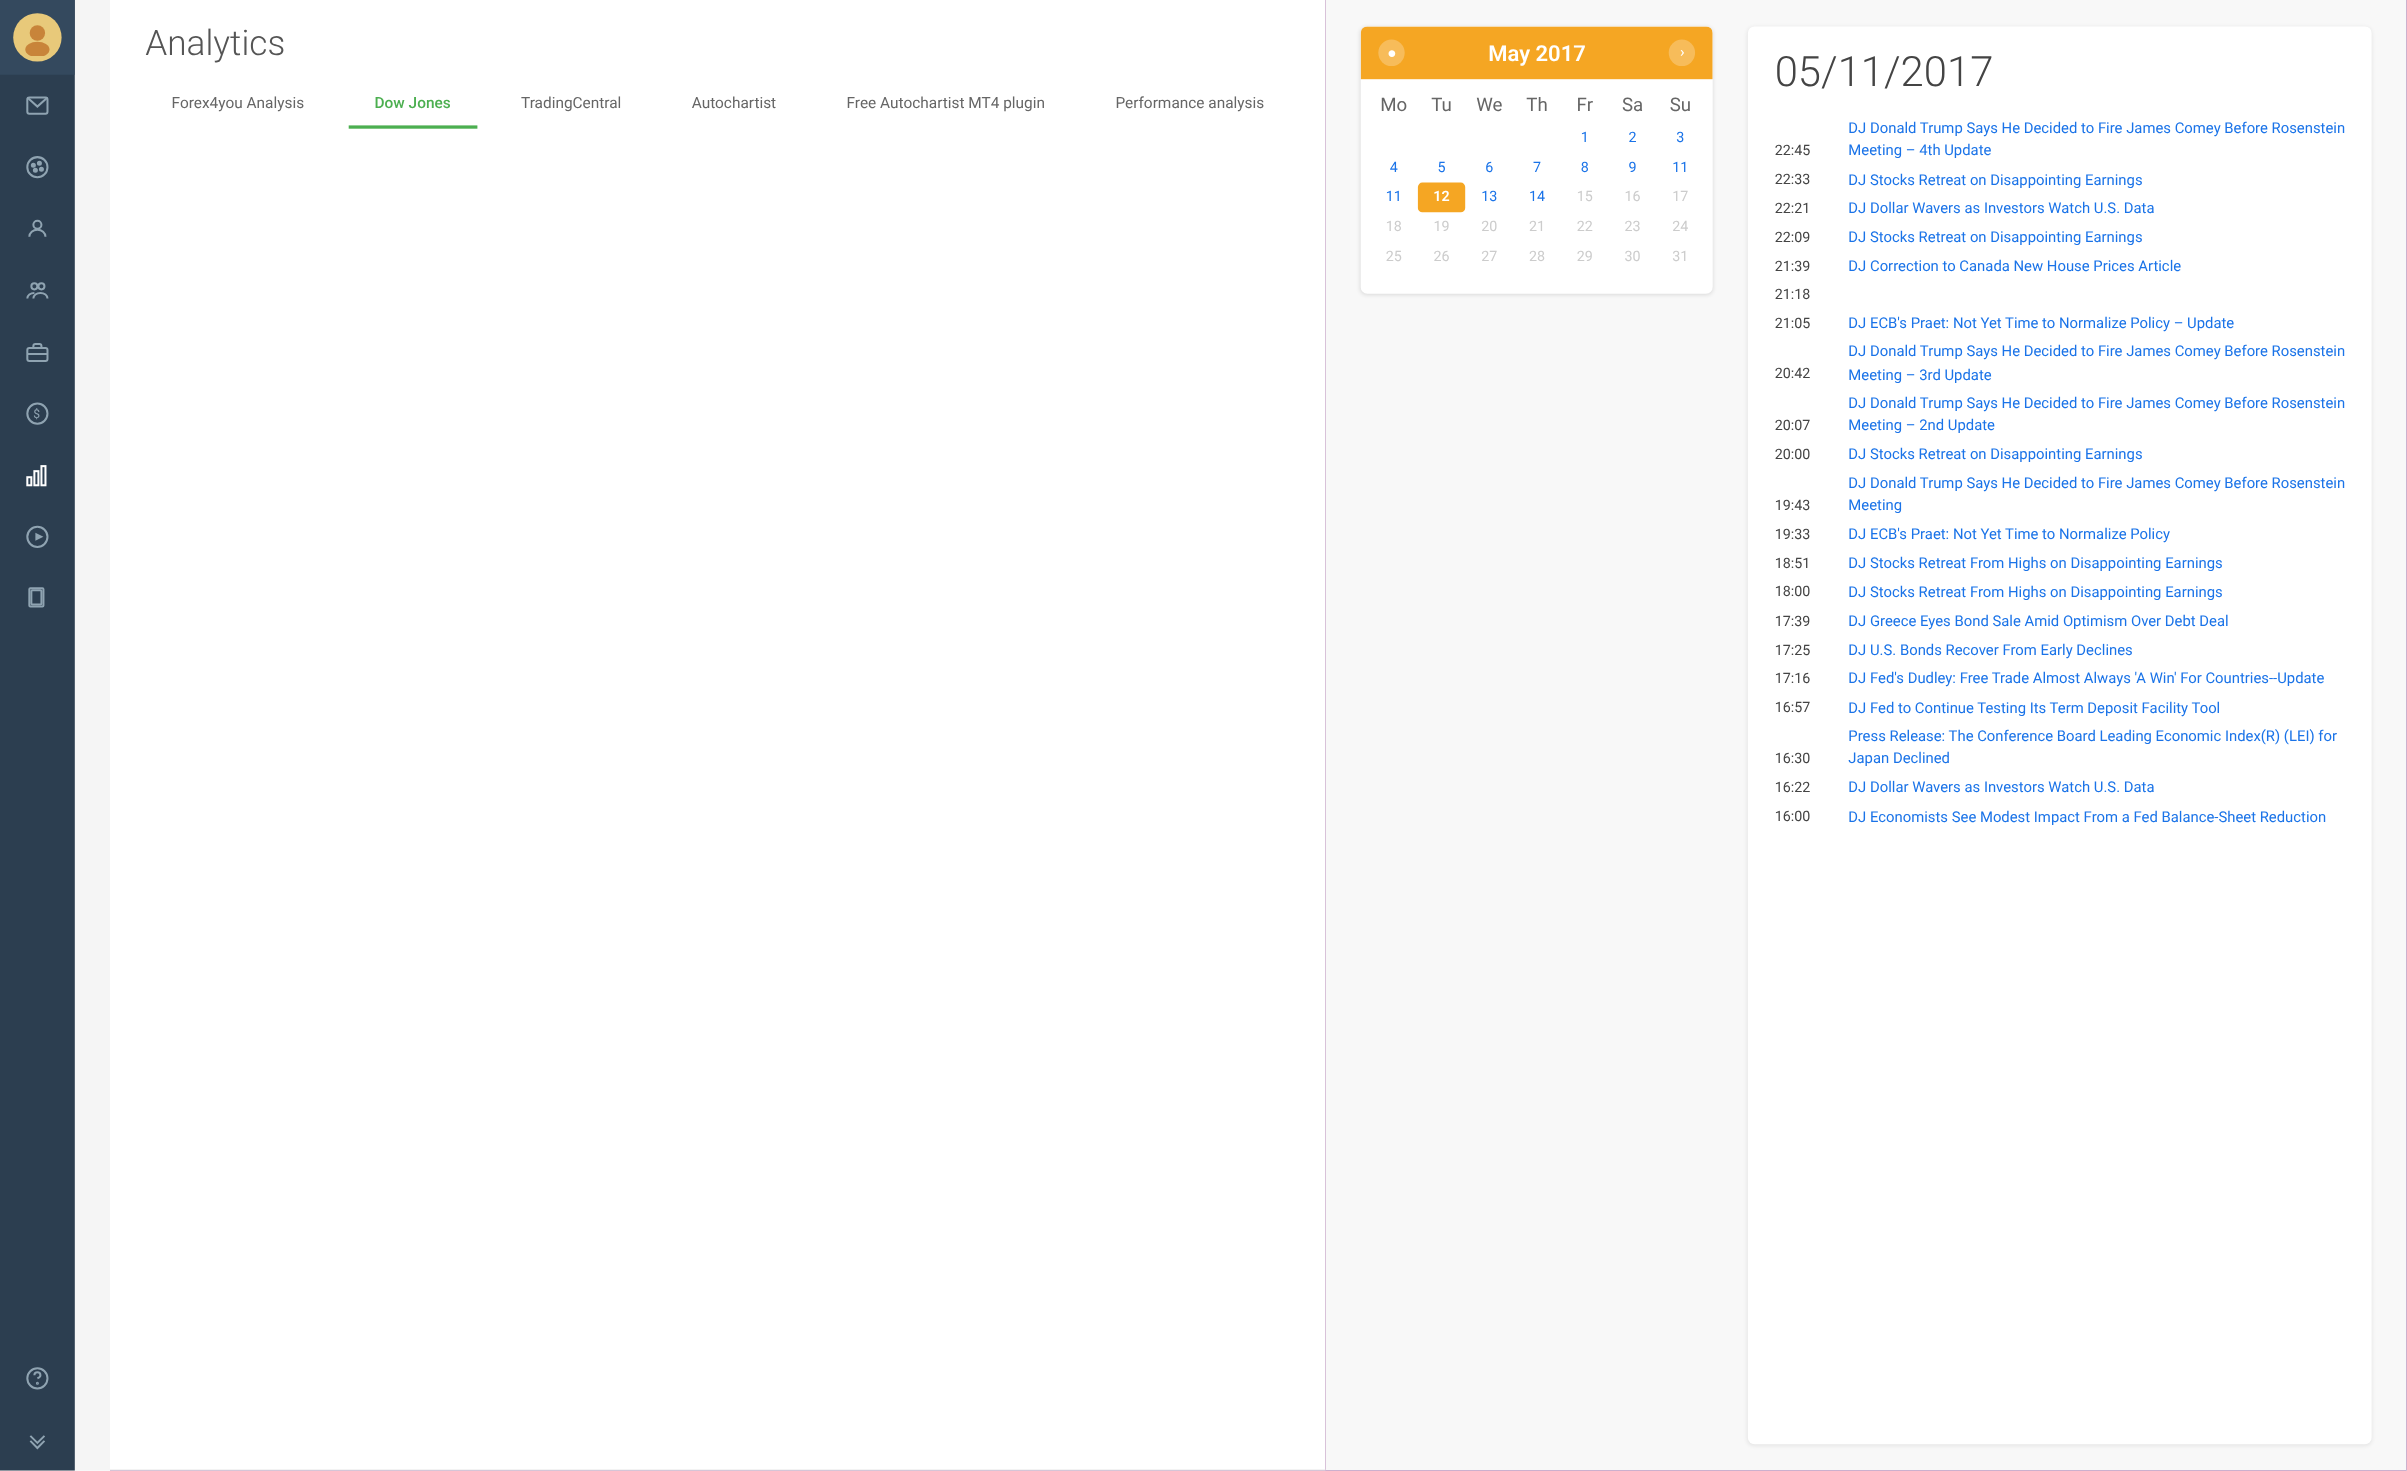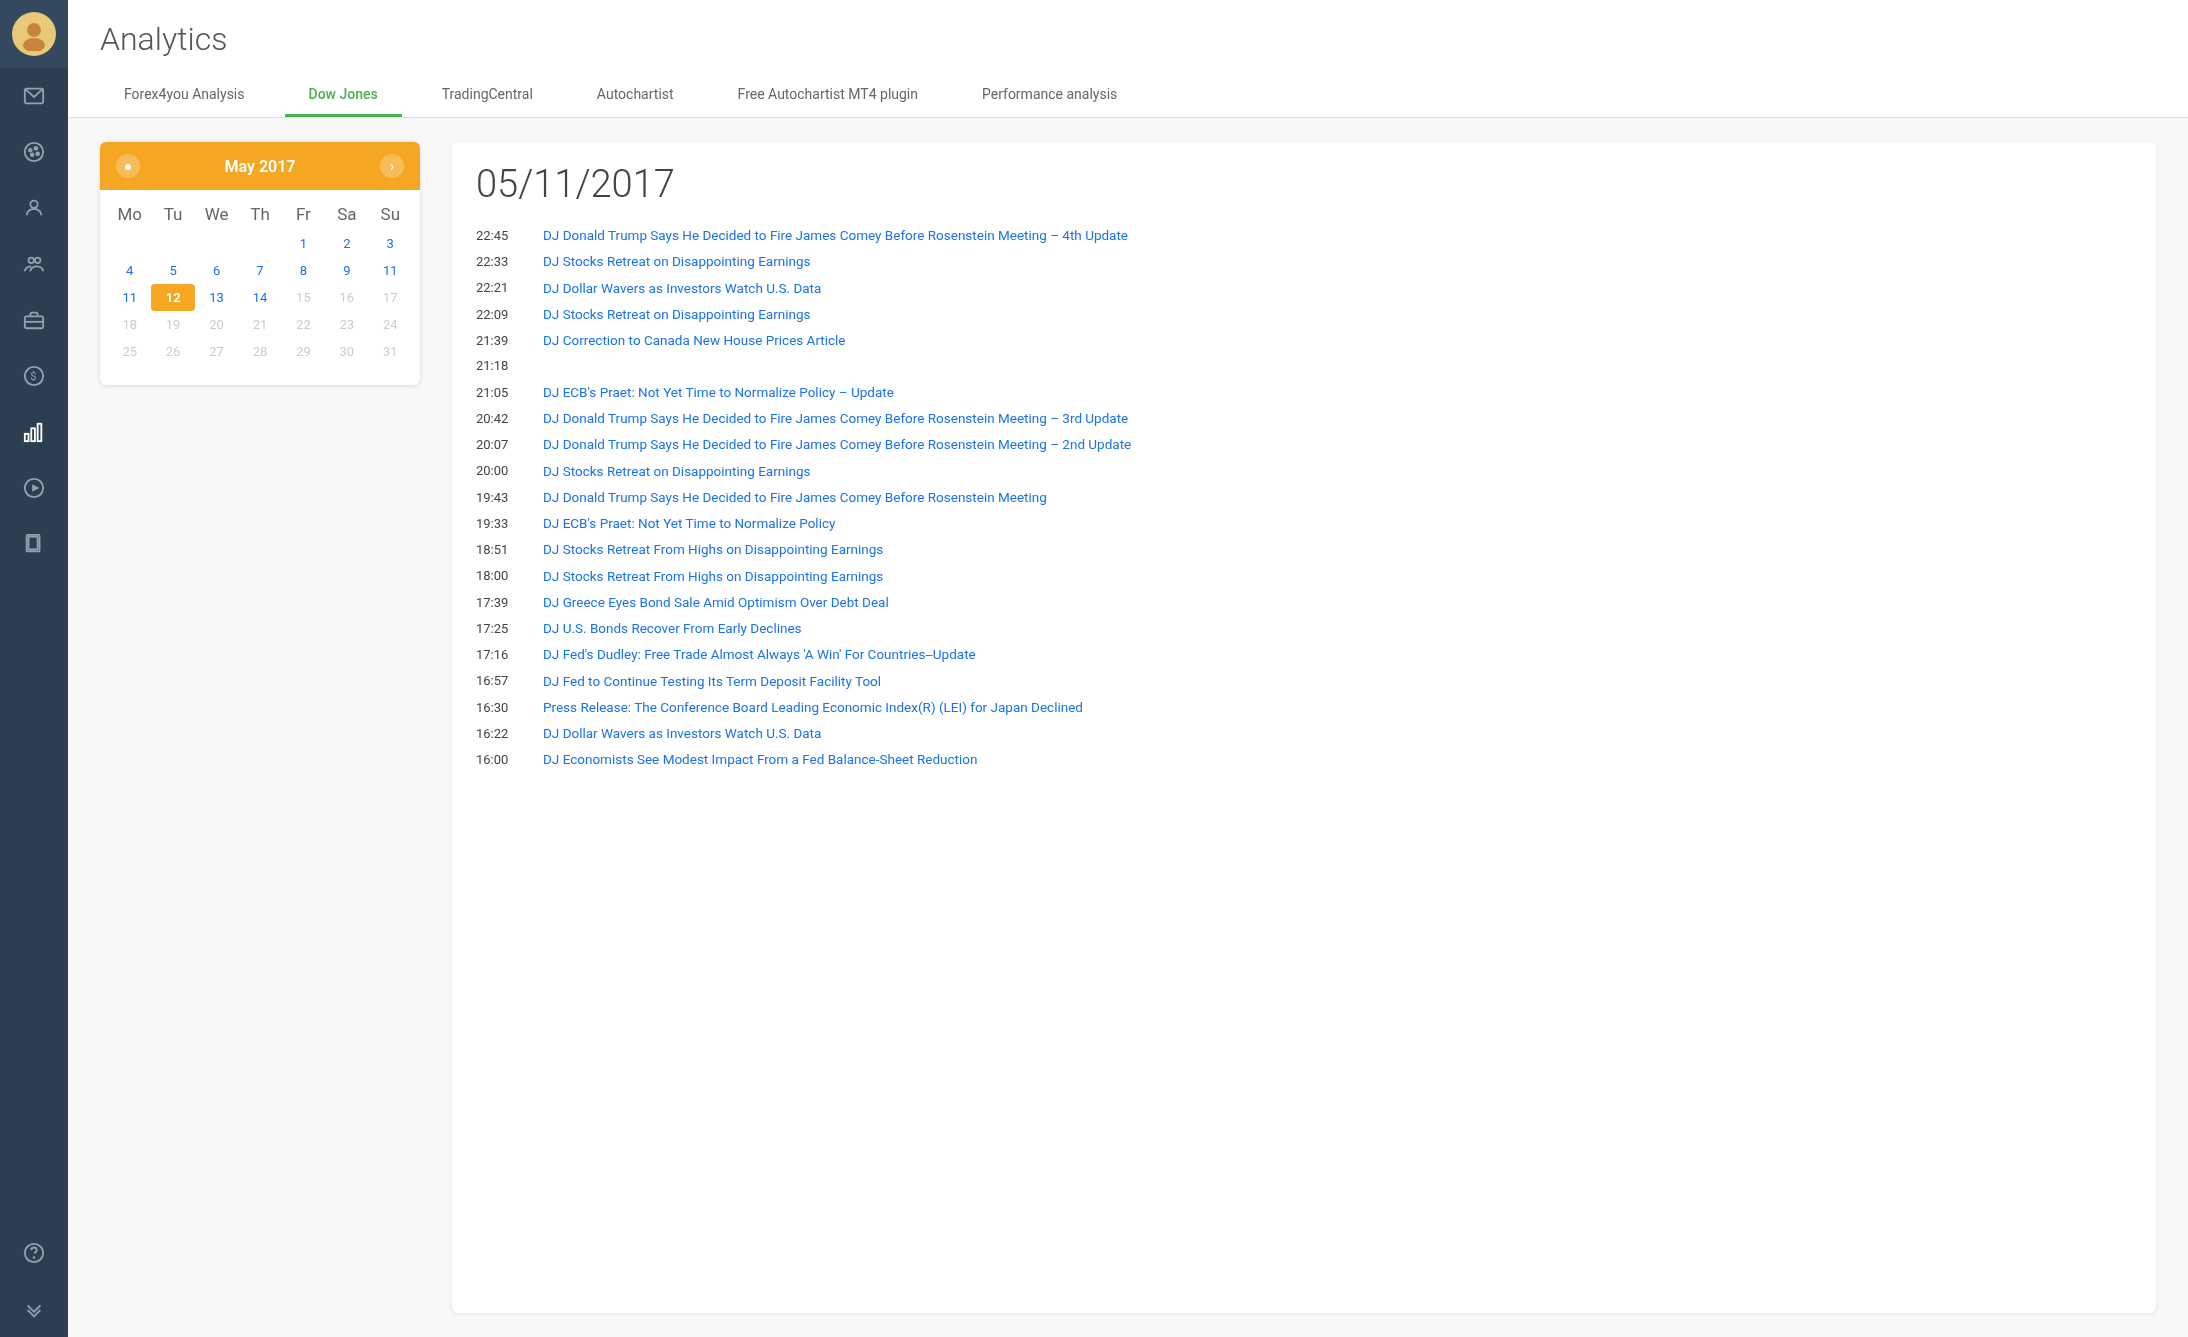--- a/index.html
+++ b/index.html
@@ -47,23 +47,24 @@
       transition: color 0.2s;
     }
     .sidebar-icon.active { color: #fff; }
     .sidebar-icon svg { width: 22px; height: 22px; }
     .sidebar-spacer { flex: 1; }
 
     
     .main {
       flex: 1;
       display: flex;
-      flex-direction: column;
+      flex-direction: row;
       overflow: hidden;
       background: #701a75;
+      margin-left: 32px;
     }
 
     
     .header {
       padding: 20px 32px 0 32px;
       background: #fff;
       border-bottom: 1px solid #e0e0e0;
     }
     .page-title {
       font-size: 32px;
@@ -128,21 +129,21 @@
       display: flex;
       align-items: center;
       justify-content: center;
       cursor: pointer;
       border-radius: 50%;
       background: rgba(255,255,255,0.25);
       font-size: 14px;
       color: #fff;
     }
     .cal-title {
-      font-size: 16px;
+      font-size: 20px;
       font-weight: 600;
       color: #fff;
     }
     .calendar-grid {
       padding: 8px;
     }
     .cal-row {
       display: grid;
       grid-template-columns: repeat(7, 1fr);
       text-align: center;

